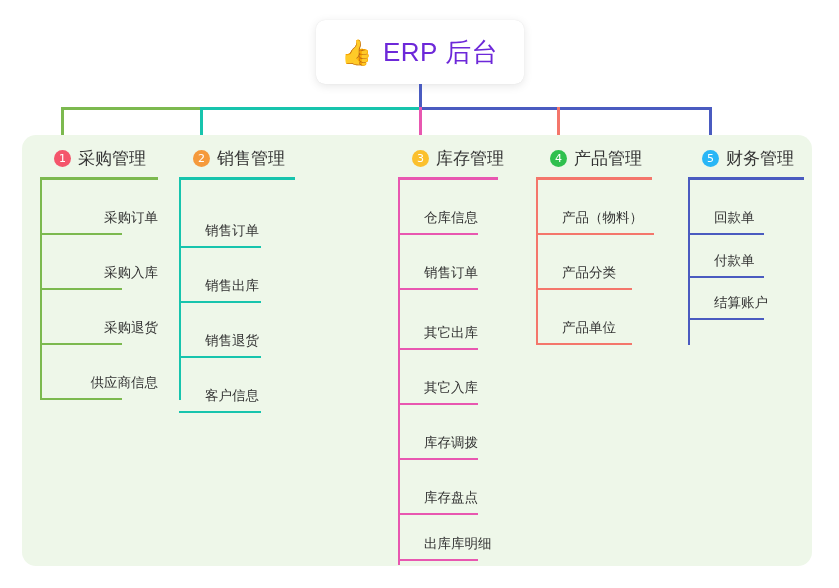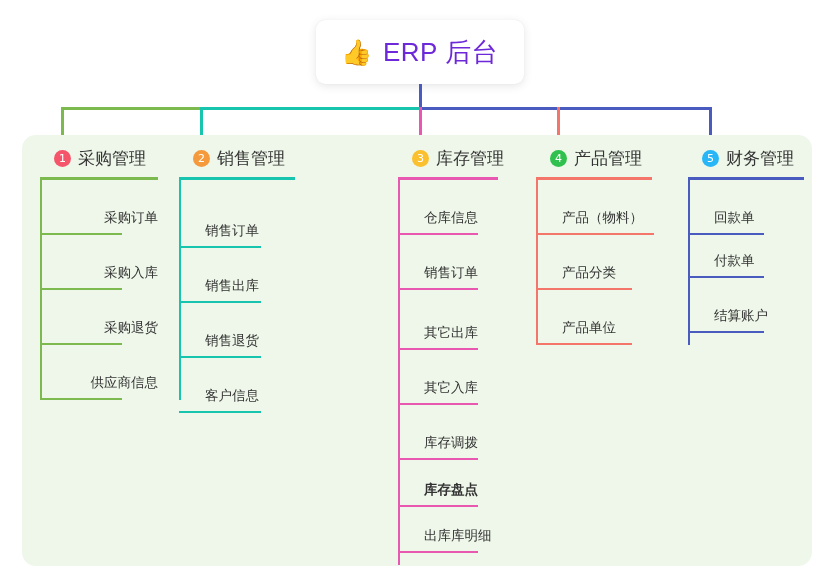--- a/index.html
+++ b/index.html
@@ -223,21 +223,21 @@
           <div class="leaf-rule" style="background: rgb(232, 87, 176); width: 80px; margin-left: -26px; padding-left: 0px;"></div>
         </div>
         <div class="leaf" style="height: 55px;">
           <div class="leaf-label">其它入库</div>
           <div class="leaf-rule" style="background: rgb(232, 87, 176); width: 80px; margin-left: -26px; padding-left: 0px;"></div>
         </div>
         <div class="leaf" style="height: 55px;">
           <div class="leaf-label">库存调拨</div>
           <div class="leaf-rule" style="background: rgb(232, 87, 176); width: 80px; margin-left: -26px; padding-left: 0px;"></div>
         </div>
-        <div class="leaf" style="height: 47px; font-weight: bold;">
+        <div class="leaf" style="height: 55px;">
           <div class="leaf-label">库存盘点</div>
           <div class="leaf-rule" style="background: rgb(232, 87, 176); width: 80px; margin-left: -26px; padding-left: 0px;"></div>
         </div>
         <div class="leaf" style="height: 46px;">
           <div class="leaf-label">出库库明细</div>
           <div class="leaf-rule" style="background: rgb(232, 87, 176); width: 80px; margin-left: -26px; padding-left: 0px;"></div>
         </div>
       </div>
     </div>
     <div class="column" style="left: 536px;">
@@ -271,19 +271,19 @@
       <div class="col-body" style="height: 165px;">
         <div class="spine" style="background: rgb(74, 91, 192); height: 165px;"></div>
         <div class="leaf" style="height: 55px;">
           <div class="leaf-label">回款单</div>
           <div class="leaf-rule" style="background: rgb(74, 91, 192); width: 76px; margin-left: -26px; padding-left: 0px;"></div>
         </div>
         <div class="leaf" style="height: 43px;">
           <div class="leaf-label">付款单</div>
           <div class="leaf-rule" style="background: rgb(74, 91, 192); width: 76px; margin-left: -26px; padding-left: 0px;"></div>
         </div>
-        <div class="leaf" style="height: 55px;">
+        <div class="leaf" style="height: 42px;">
           <div class="leaf-label">结算账户</div>
           <div class="leaf-rule" style="background: rgb(74, 91, 192); width: 76px; margin-left: -26px; padding-left: 0px;"></div>
         </div>
       </div>
     </div>
   </div>
 
 </body></html>

